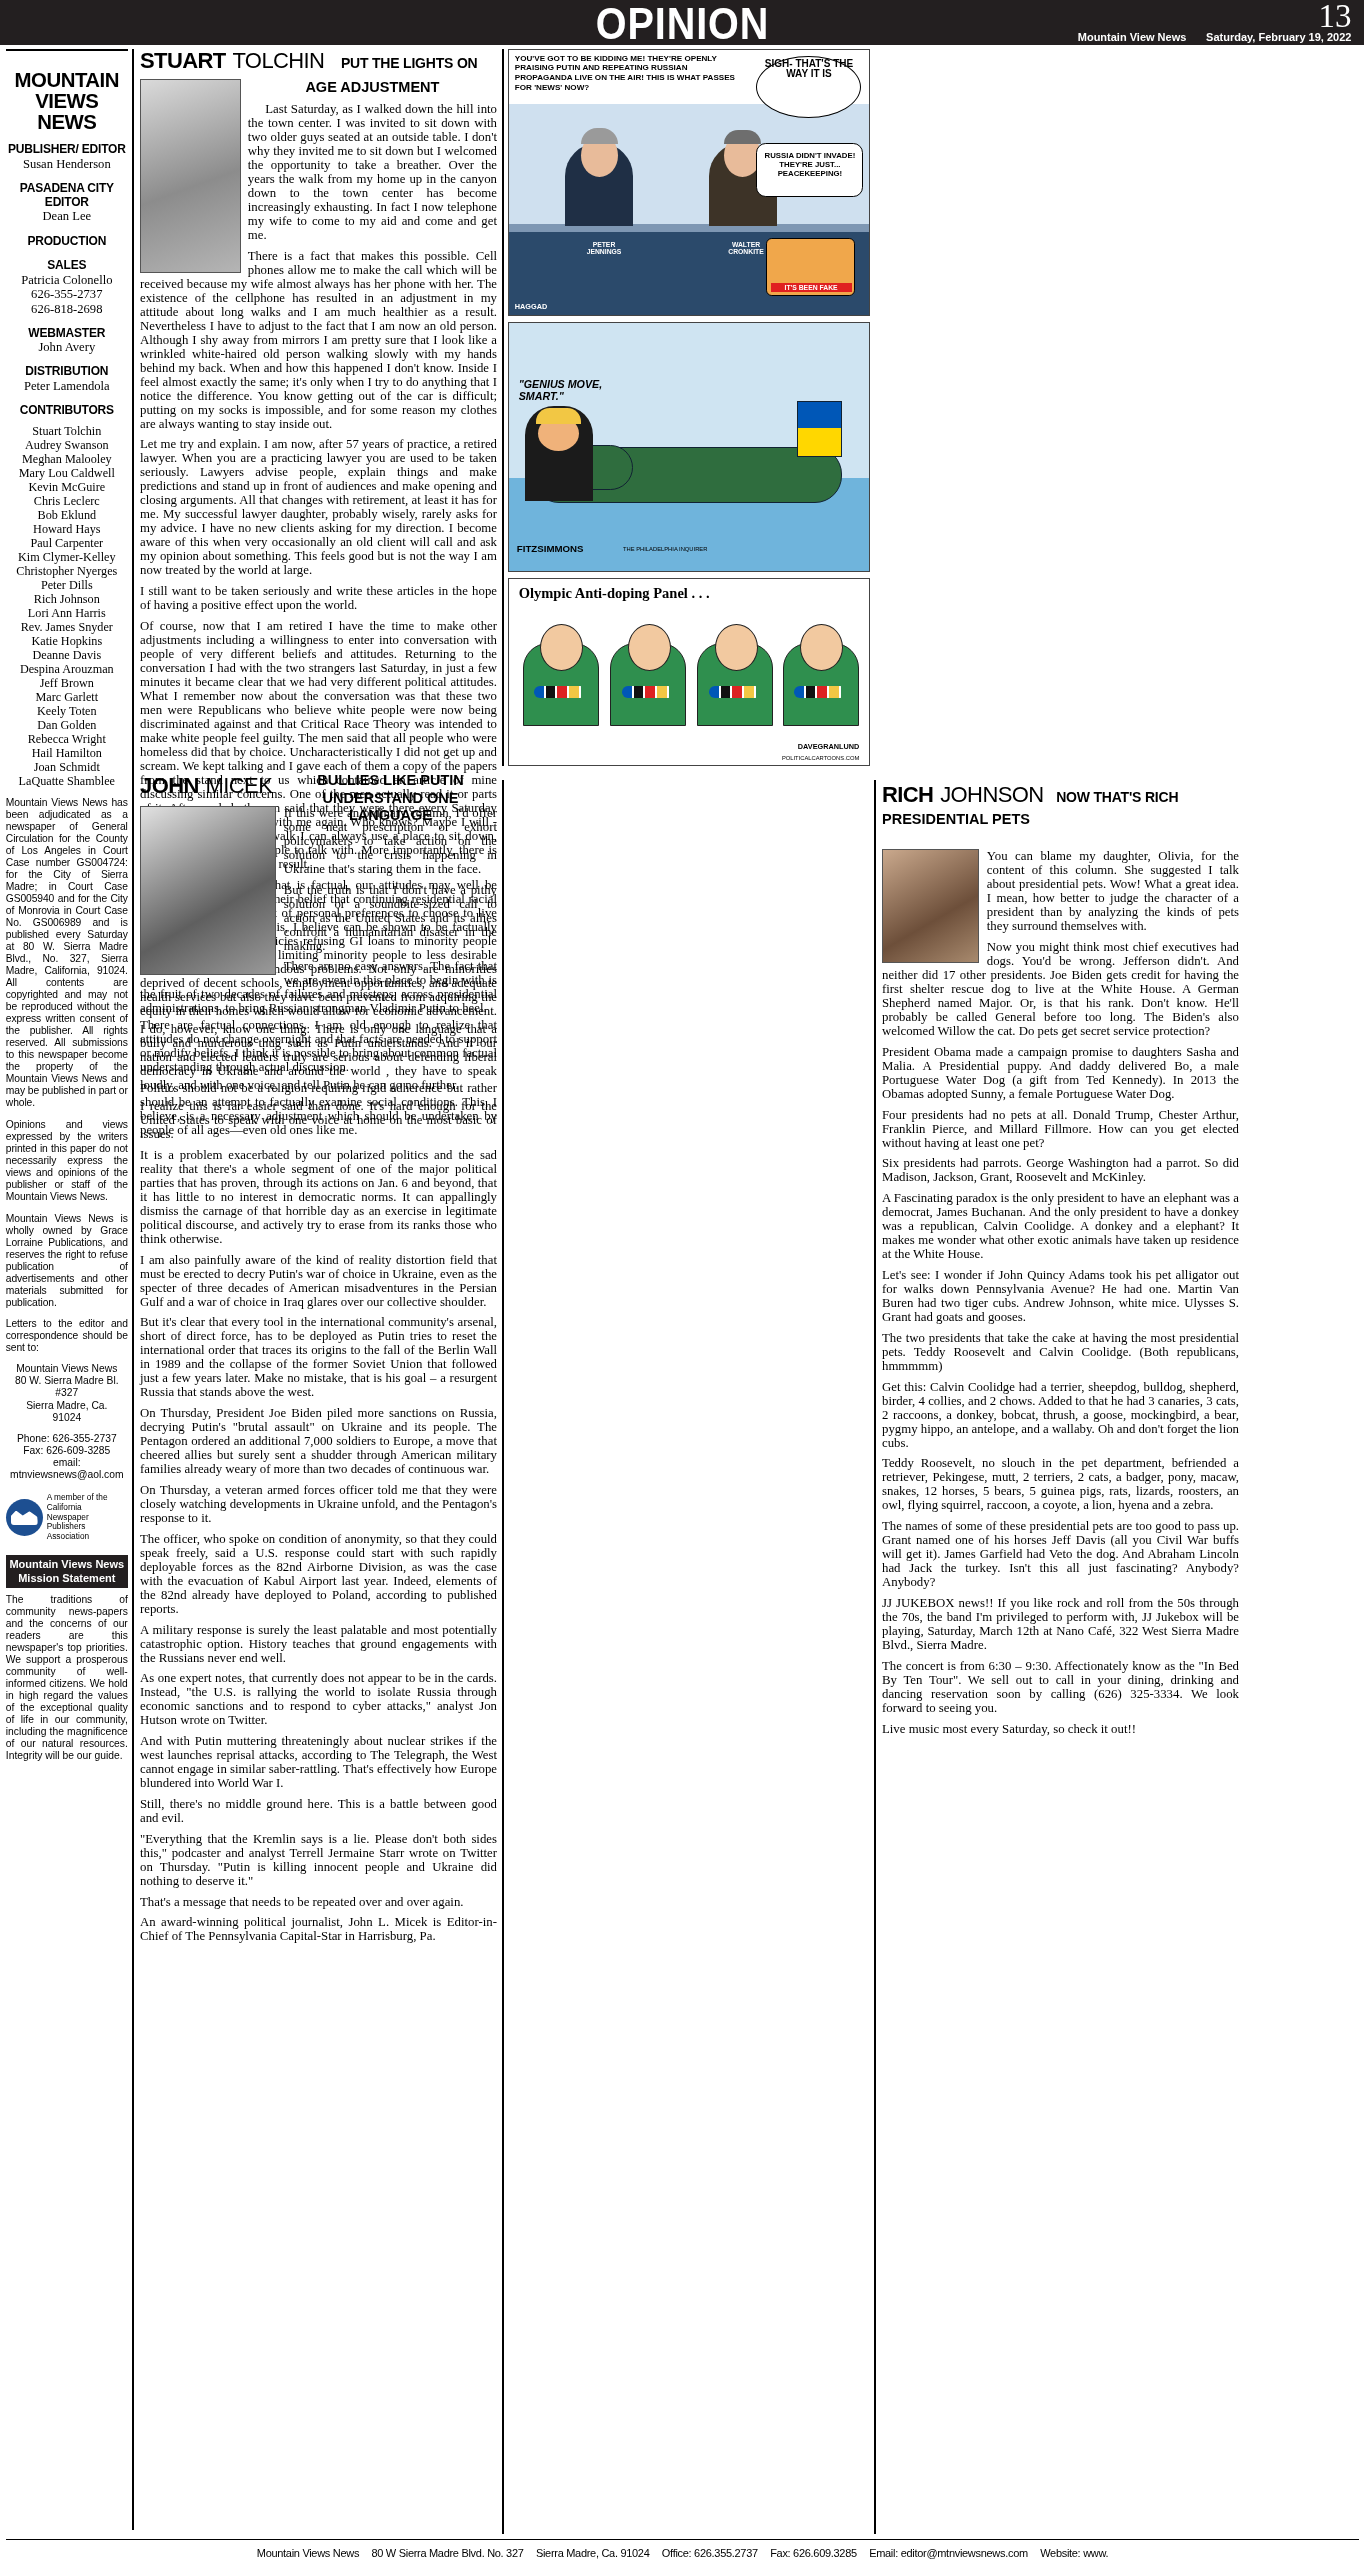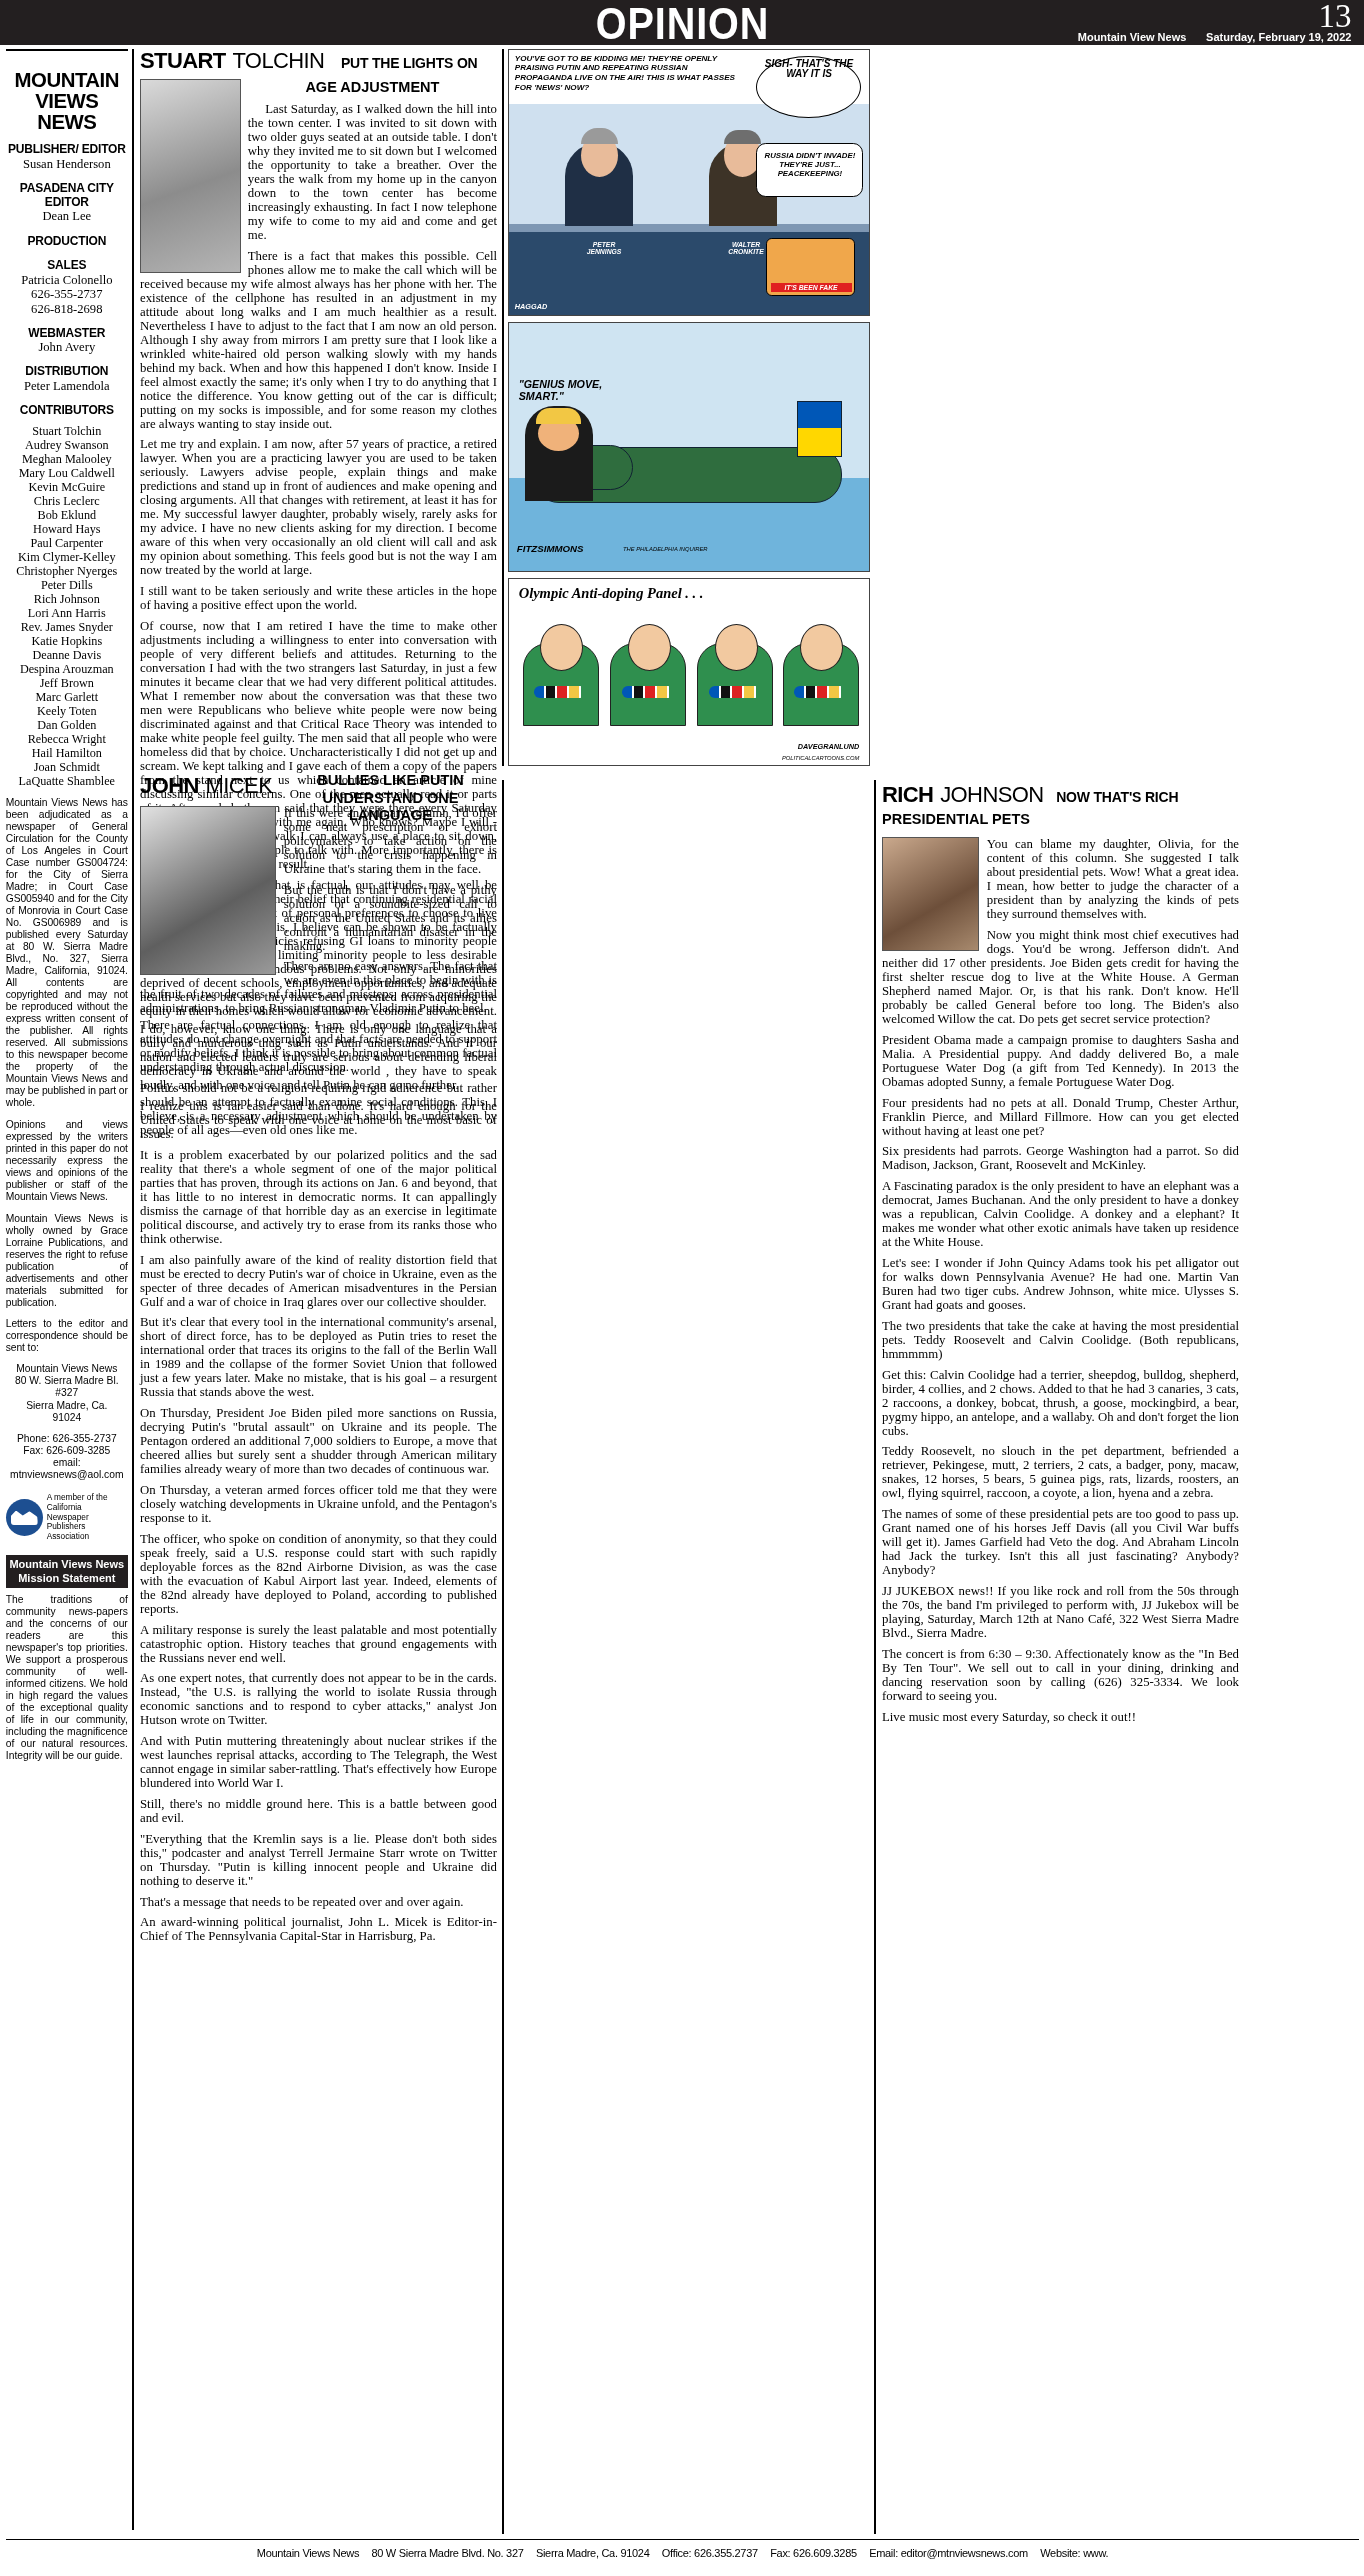--- a/index.html
+++ b/index.html
@@ -121,21 +121,21 @@
     margin:0 0 6.8px 0; hyphens:auto;
   }
   .body p.ind{ text-indent:17.4px;}
   .photo{
     background:#cfcfcf; border:1px solid #555;
   }
 
   
   .cart{ position:absolute; border:1px solid #444; overflow:hidden; background:#fff;}
   .cart .cap{
-    position:absolute; font-family:"Liberation Sans", sans-serif; font-weight:bold;font-style:italic;
+    position:absolute; font-family:"Liberation Sans", sans-serif; font-weight:bold;
   }
   
   .footer{
     position:absolute; left:0; top:2547px; width:1365px;
     text-align:center;
     font-family:"Liberation Sans", sans-serif; font-size:11px;
     letter-spacing:-0.3px;
   }
   .footer span{ margin:0 4.8px;}
   .footrule{ position:absolute; left:5.8px; top:2539px; width:1353px; height:1px; background:#000;}
@@ -371,21 +371,21 @@
     </div>
   </div>
 
   <div class="col" style="left:882px; top:738px; width:357px;">
     <div class="byline" style="display:flex; align-items:baseline; gap:6.8px;">
       <b>RICH</b>
       <i>JOHNSON</i>
       <b class="kicker" style="margin-left:5.8px;">NOW THAT'S RICH</b>
     </div>
     <div class="headline" style="text-align:left; margin-top:3.9px;">PRESIDENTIAL PETS</div>
-    <div style="position:relative; margin-top:9px;">
+    <div style="position:relative; margin-top:21px;">
       <div class="photo" style="float:left; width:97px; height:114px; margin:0 7.8px 3.9px 0; background:linear-gradient(150deg,#caa98d,#6d4f3a 60%,#a88a6e);"></div>
       <div class="body" id="johnson-body">
           <p>You can blame my daughter, Olivia, for the content of this column. She suggested I talk about presidential pets. Wow! What a great idea. I mean, how better to judge the character of a president than by analyzing the kinds of pets they surround themselves with.</p>
           <p>Now you might think most chief executives had dogs. You'd be wrong. Jefferson didn't. And neither did 17 other presidents. Joe Biden gets credit for having the first shelter rescue dog to live at the White House. A German Shepherd named Major. Or, is that his rank. Don't know. He'll probably be called General before too long. The Biden's also welcomed Willow the cat. Do pets get secret service protection?</p>
           <p>President Obama made a campaign promise to daughters Sasha and Malia.  A Presidential puppy. And daddy delivered Bo, a male Portuguese Water Dog (a gift from Ted Kennedy). In 2013 the Obamas adopted Sunny, a female Portuguese Water Dog.</p>
           <p>Four presidents had no pets at all. Donald Trump, Chester Arthur, Franklin Pierce, and Millard Fillmore. How can you get elected without having at least one pet?</p>
           <p>Six presidents had parrots. George Washington had a parrot. So did Madison, Jackson, Grant, Roosevelt and McKinley.</p>
           <p>A Fascinating paradox is the only president to have an elephant was a democrat, James Buchanan. And the only president to have a donkey was a republican, Calvin Coolidge. A donkey and a elephant? It makes me wonder what other exotic animals have taken up residence at the White House.</p>
           <p>Let's see: I wonder if John Quincy Adams took his pet alligator out for walks down Pennsylvania Avenue? He had one. Martin Van Buren had two tiger cubs. Andrew Johnson, white mice. Ulysses S. Grant had goats and gooses.</p>
           <p>The two presidents that take the cake at having the most presidential pets. Teddy Roosevelt and Calvin Coolidge. (Both republicans, hmmmmm)</p>

